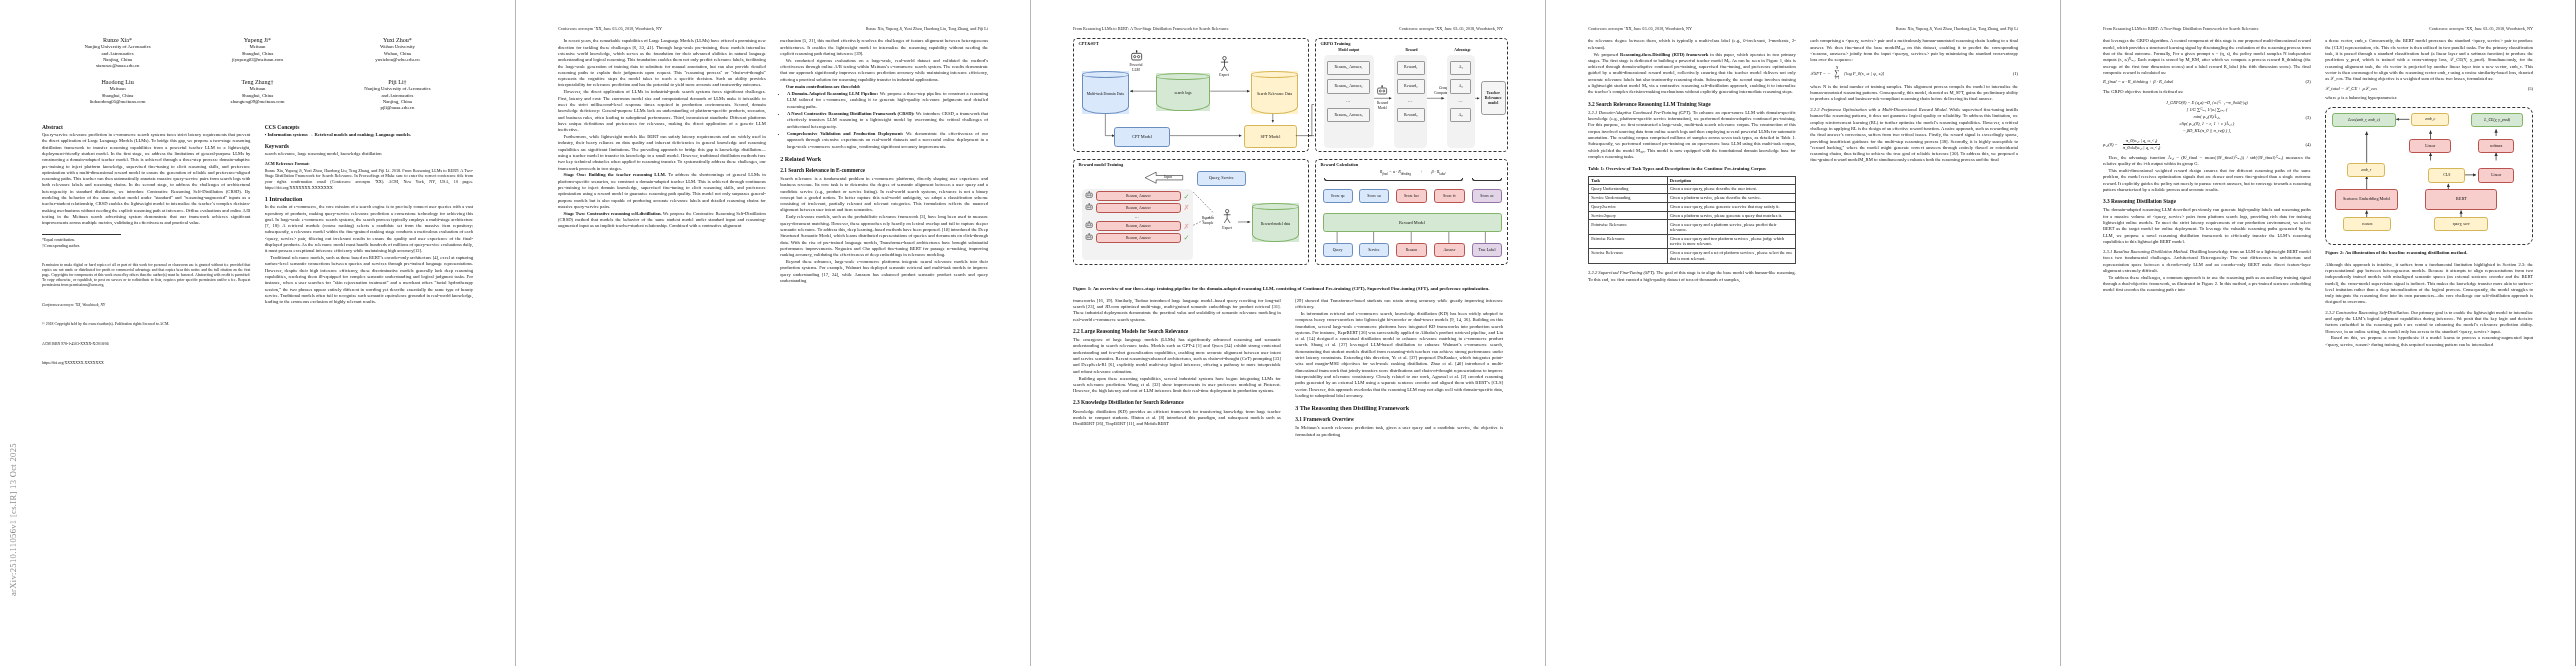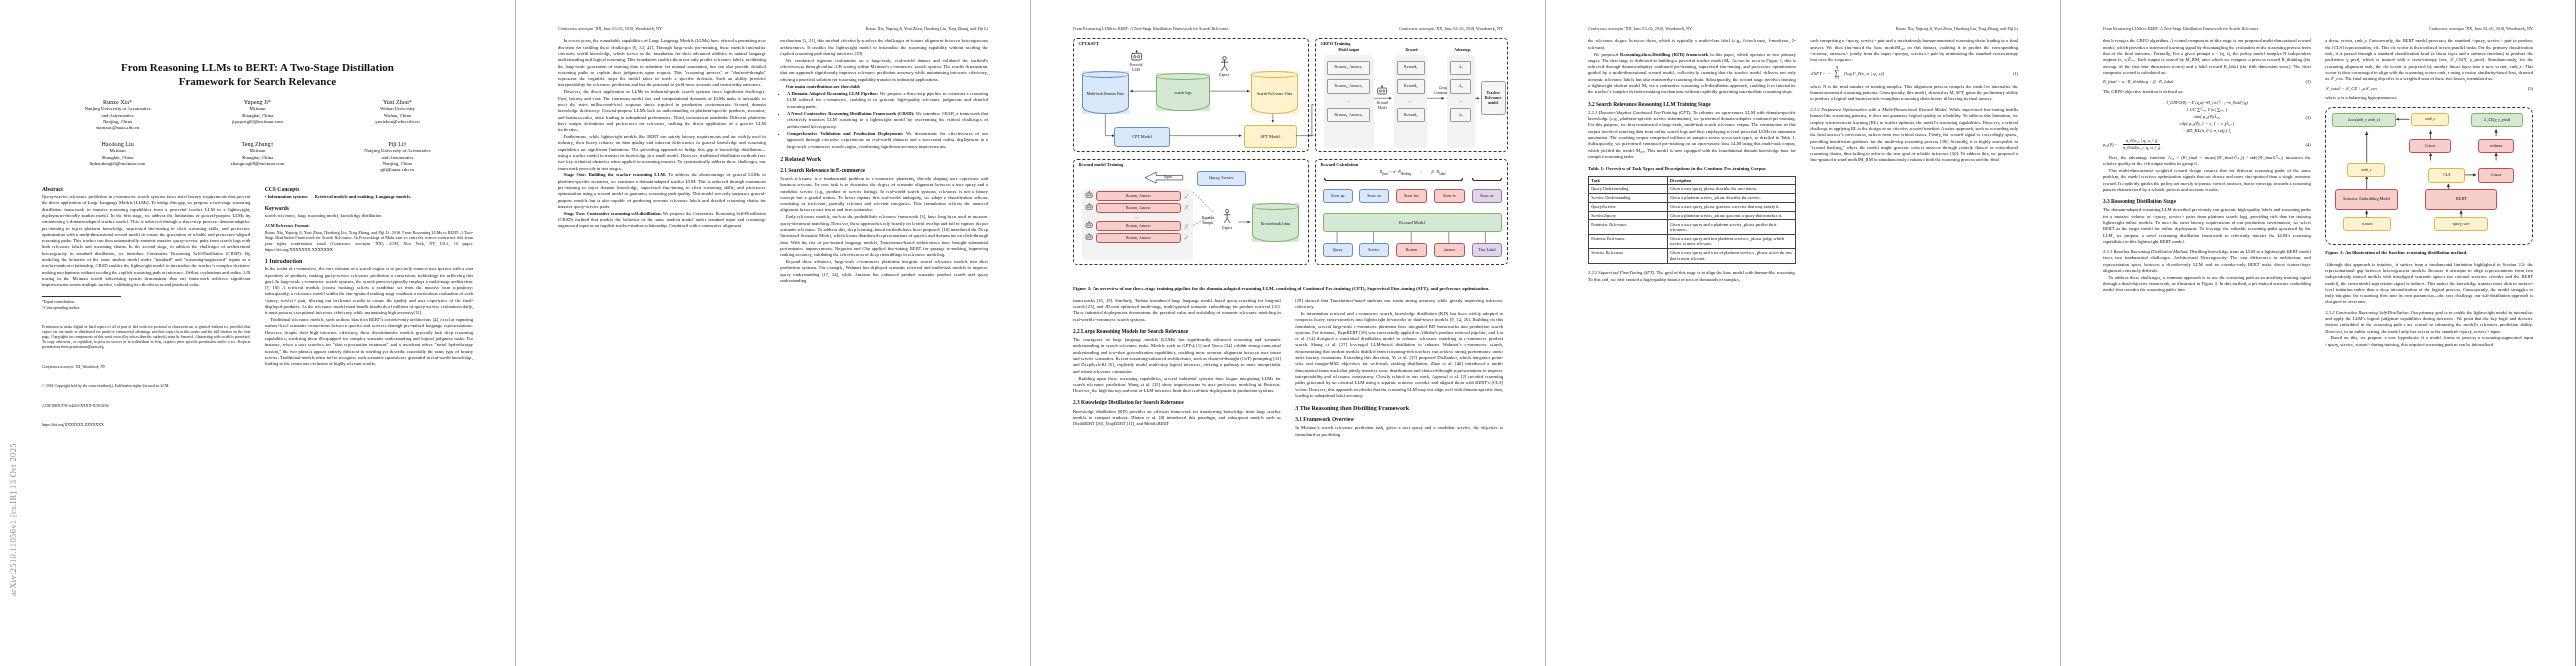--- a/index.html
+++ b/index.html
@@ -76,24 +76,20 @@
   .brace { position:absolute; height:2.8px; border:0.6px solid #333; border-top:0; border-radius:0 0 2.8px 2.8px; }
 </style>
 </head>
 <body>
 
 <div class="strip">
 
   <div class="page">
     <div class="wm">arXiv:2510.11056v1  [cs.IR]  13 Oct 2025</div>
     <div class="inner">
-      <h1 class="title">
-        <span>From Reasoning LLMs to BERT: A Two-Stage Distillation</span><br>
-        <span>Framework for Search Relevance</span>
-      </h1>
       <div class="authors">
         <div class="auth">
           <div class="nm">Runze Xia*</div>
           <div>Nanjing University of Aeronautics</div>
           <div>and Astronautics</div>
           <div>Nanjing, China</div>
           <div>xiarunze@nuaa.edu.cn</div>
         </div>
         <div class="auth">
           <div class="nm">Yupeng Ji*</div>

